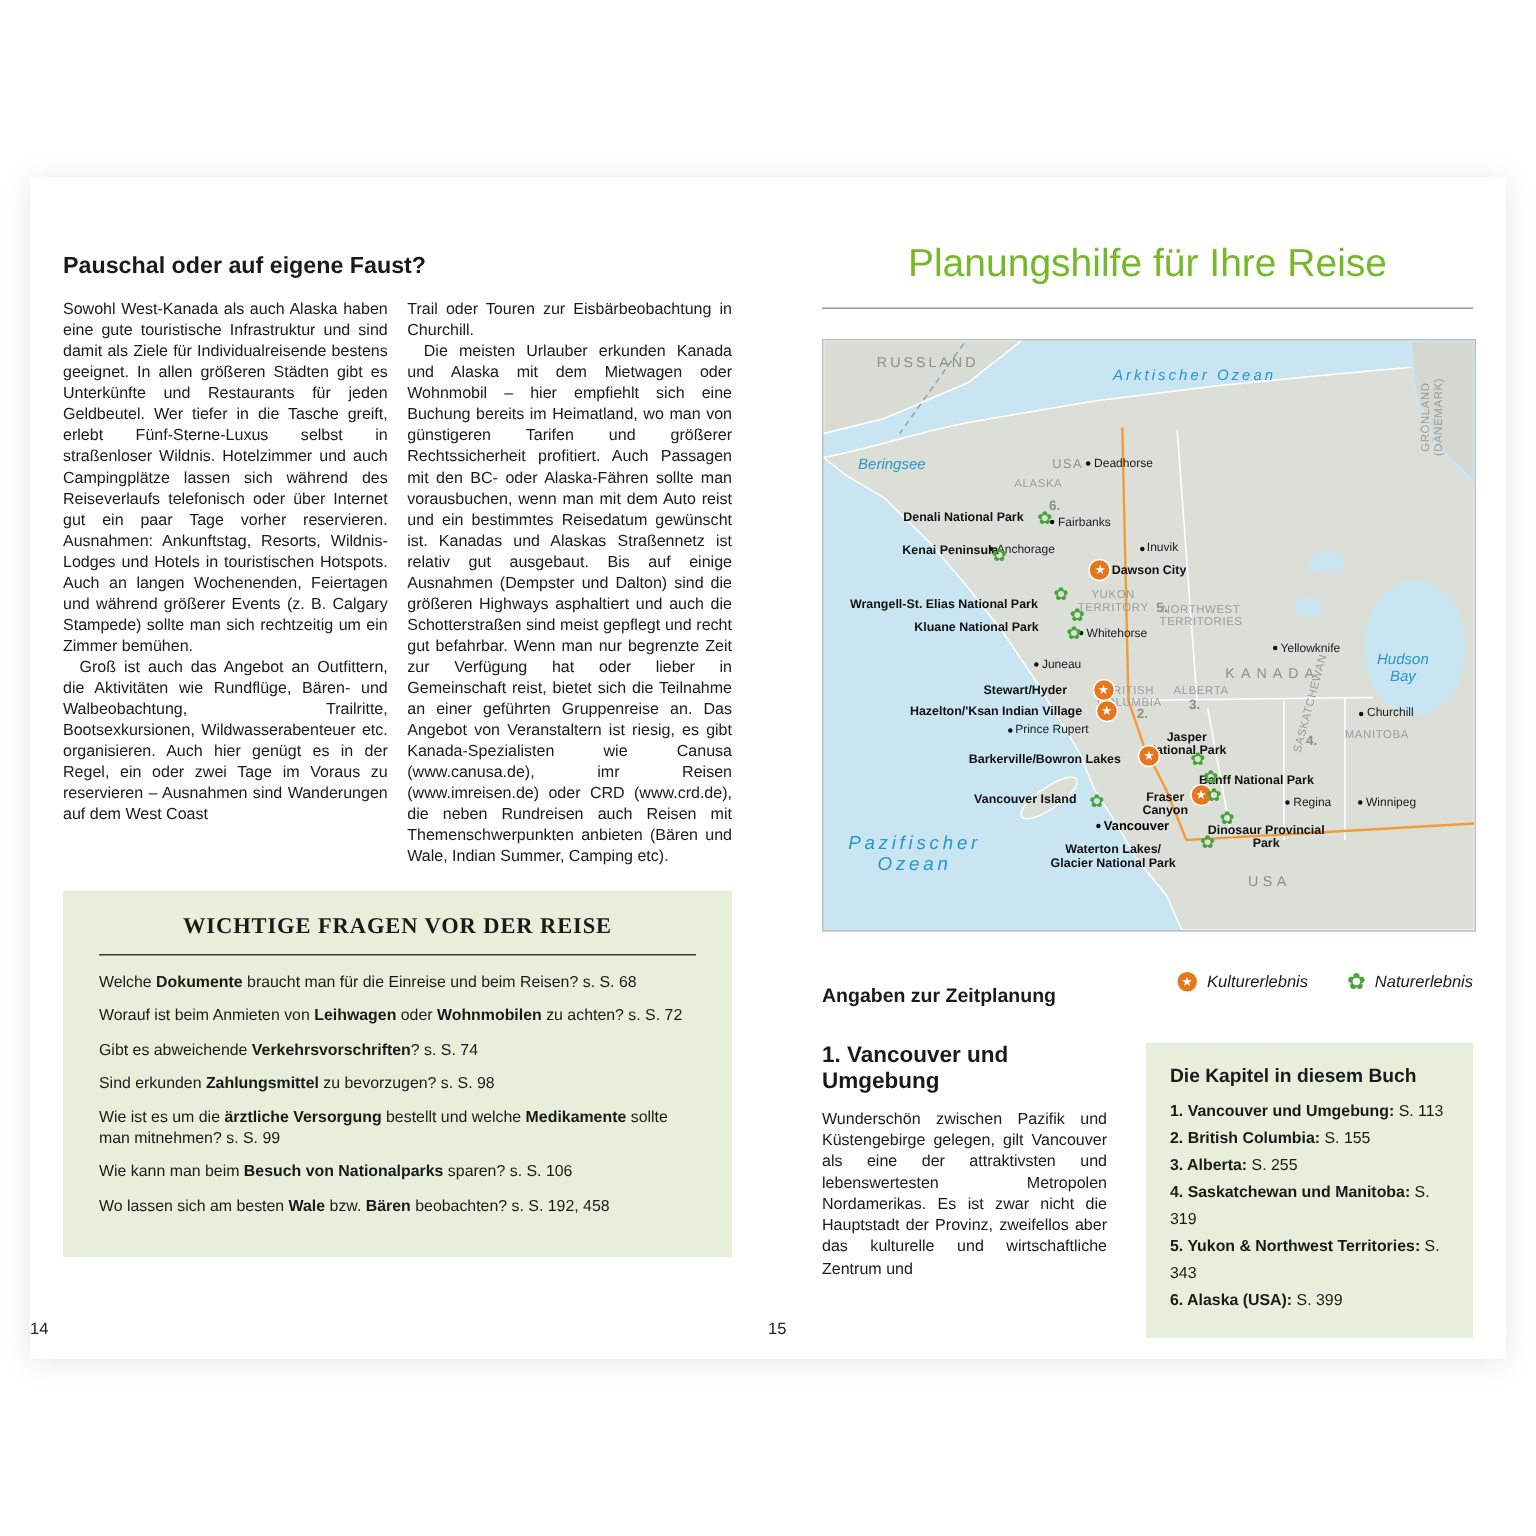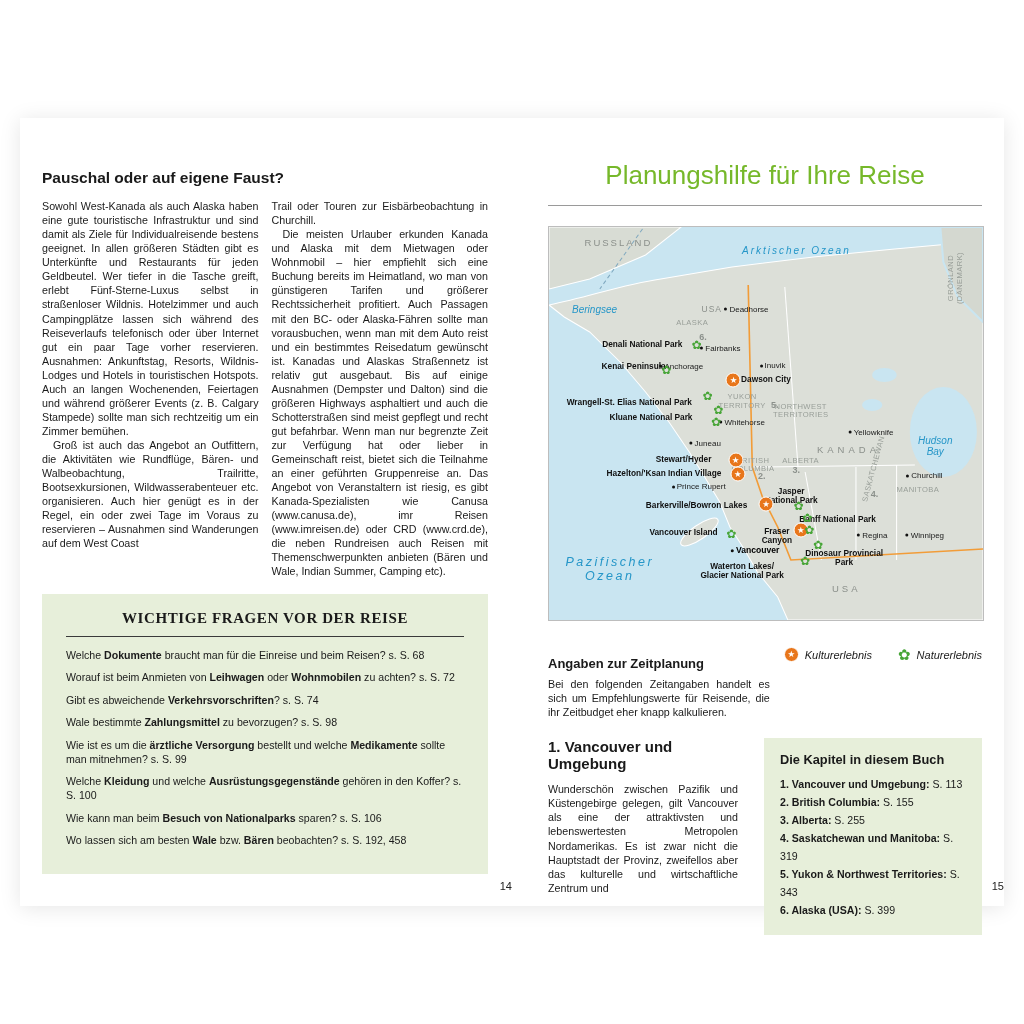--- a/index.html
+++ b/index.html
@@ -1,20 +1,20 @@
 <!DOCTYPE html>
 <html><head>
 <meta charset="utf-8">
 <style>
   html,body{margin:0;padding:0;background:#fff;width:1024px;height:1024px;
     font-family:"Liberation Sans","DejaVu Sans",sans-serif;color:#1a1a1a;}
   .spread{position:absolute;left:20px;top:118px;width:984px;height:788px;background:#fff;
     box-shadow:0 2px 20px rgba(0,0,0,.10);display:flex;}
   .page{width:492px;position:relative;box-sizing:border-box;}
-  .pagenum{position:absolute;bottom:14px;left:0;width:100%;text-align:right;font-size:11px;color:#222;}
+  .pagenum{position:absolute;bottom:14px;left:0;width:100%;text-align:left;font-size:11px;color:#222;}
 
   
   .lp{padding:50px 24px 0 22px;}
   .lp h1{font-size:15.5px;line-height:1.25;margin:0 0 12px 0;font-weight:bold;}
   .cols{display:flex;gap:13px;}
   .col{flex:1;font-size:10.7px;line-height:1.31;text-align:justify;}
   .col p{margin:0;}
   .col p + p{text-indent:11px;}
   .qbox{margin-top:16px;background:#e7efda;padding:16px 24px 18px 24px;}
   .qbox .qtitle{font-family:"Liberation Serif","DejaVu Serif",serif;font-weight:bold;
@@ -80,23 +80,22 @@
           <p>Die meisten Urlauber erkunden Kanada und Alaska mit dem Mietwagen oder Wohnmobil – hier empfiehlt sich eine Buchung bereits im Heimatland, wo man von günstigeren Tarifen und größerer Rechtssicherheit profitiert. Auch Passagen mit den BC- oder Alaska-Fähren sollte man vorausbuchen, wenn man mit dem Auto reist und ein bestimmtes Reisedatum gewünscht ist. Kanadas und Alaskas Straßennetz ist relativ gut ausgebaut. Bis auf einige Ausnahmen (Dempster und Dalton) sind die größeren Highways asphaltiert und auch die Schotterstraßen sind meist gepflegt und recht gut befahrbar. Wenn man nur begrenzte Zeit zur Verfügung hat oder lieber in Gemeinschaft reist, bietet sich die Teilnahme an einer geführten Gruppenreise an. Das Angebot von Veranstaltern ist riesig, es gibt Kanada-Spezialisten wie Canusa (www.canusa.de), imr Reisen (www.imreisen.de) oder CRD (www.crd.de), die neben Rundreisen auch Reisen mit Themenschwerpunkten anbieten (Bären und Wale, Indian Summer, Camping etc).</p>
         </div>
     </div>
 
     <div class="qbox">
       <div class="qtitle">WICHTIGE FRAGEN VOR DER REISE</div>
       <div>
           <div class="question"><span>Welche </span><b>Dokumente</b><span> braucht man für die Einreise und beim Reisen? s. S. 68</span></div>
           <div class="question"><span>Worauf ist beim Anmieten von </span><b>Leihwagen</b><span> oder </span><b>Wohnmobilen</b><span> zu achten? s. S. 72</span></div>
           <div class="question"><span>Gibt es abweichende </span><b>Verkehrsvorschriften</b><span>? s. S. 74</span></div>
-          <div class="question"><span>Wale bestimmte </span><b>Zahlungsmittel</b><span> zu bevorzugen? s. S. 98</span></div>
+          <div class="question"><span>Sind erkunden </span><b>Zahlungsmittel</b><span> zu bevorzugen? s. S. 98</span></div>
           <div class="question"><span>Wie ist es um die </span><b>ärztliche Versorgung</b><span> bestellt und welche </span><b>Medikamente</b><span> sollte man mitnehmen? s. S. 99</span></div>
-          <div class="question"><span>Welche </span><b>Kleidung</b><span> und welche </span><b>Ausrüstungsgegenstände</b><span> gehören in den Koffer? s. S. 100</span></div>
           <div class="question"><span>Wie kann man beim </span><b>Besuch von Nationalparks</b><span> sparen? s. S. 106</span></div>
           <div class="question"><span>Wo lassen sich am besten </span><b>Wale</b><span> bzw. </span><b>Bären</b><span> beobachten? s. S. 192, 458</span></div>
         </div>
     </div>
 
     <div class="pagenum">14</div>
   </div>
 
   <div class="page rp">
     <div class="rtitle">Planungshilfe für Ihre Reise</div>
@@ -204,21 +203,20 @@
           <span class="clover-marker" style="left: 59.5%; top: 74%;">✿</span>
           <span class="clover-marker" style="left: 60%; top: 77.2%;">✿</span>
           <span class="clover-marker" style="left: 62%; top: 81%;">✿</span>
           <span class="clover-marker" style="left: 59%; top: 85%;">✿</span>
         </div>
     </div>
 
     <div class="belowmap">
       <div class="zeit">
         <h2>Angaben zur Zeitplanung</h2>
-        <p>Bei den folgenden Zeitangaben handelt es sich um Empfehlungswerte für Reisende, die ihr Zeitbudget eher knapp kalkulieren.</p>
       </div>
       <div class="legend" id="legend">
           <span class="legend-item">
             <span class="star-marker">★</span>
             <span>Kulturerlebnis</span>
           </span>
           <span class="legend-item">
             <span class="clover-marker">✿</span>
             <span>Naturerlebnis</span>
           </span>

